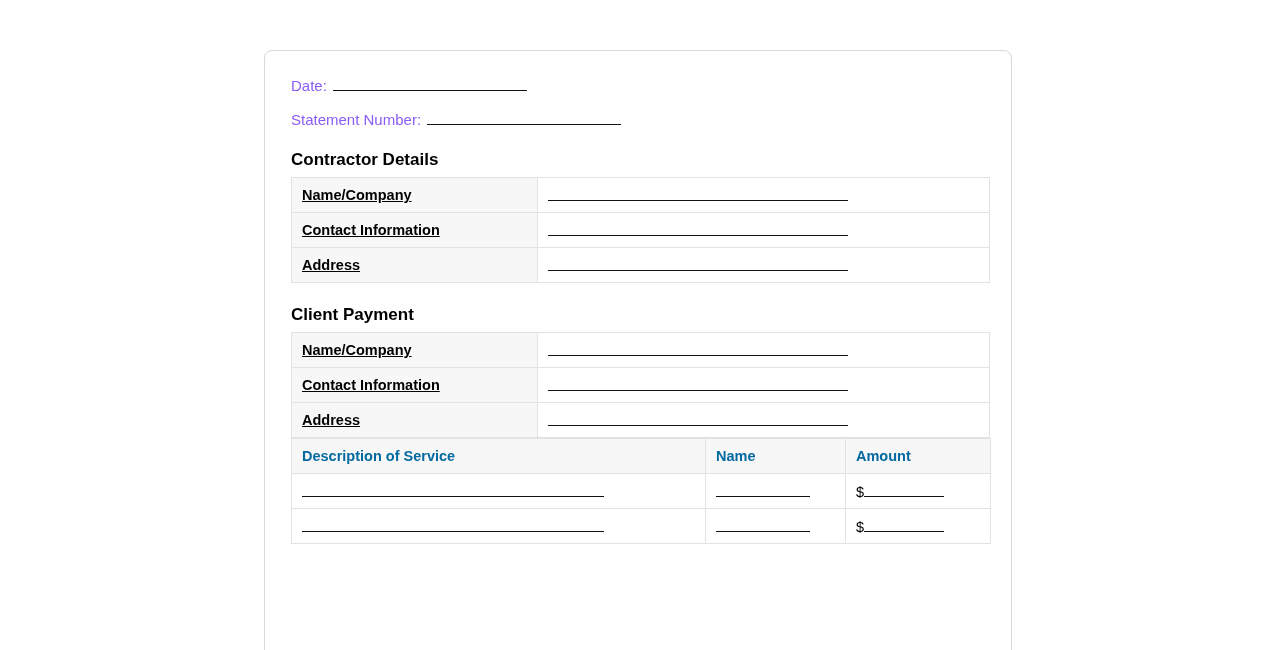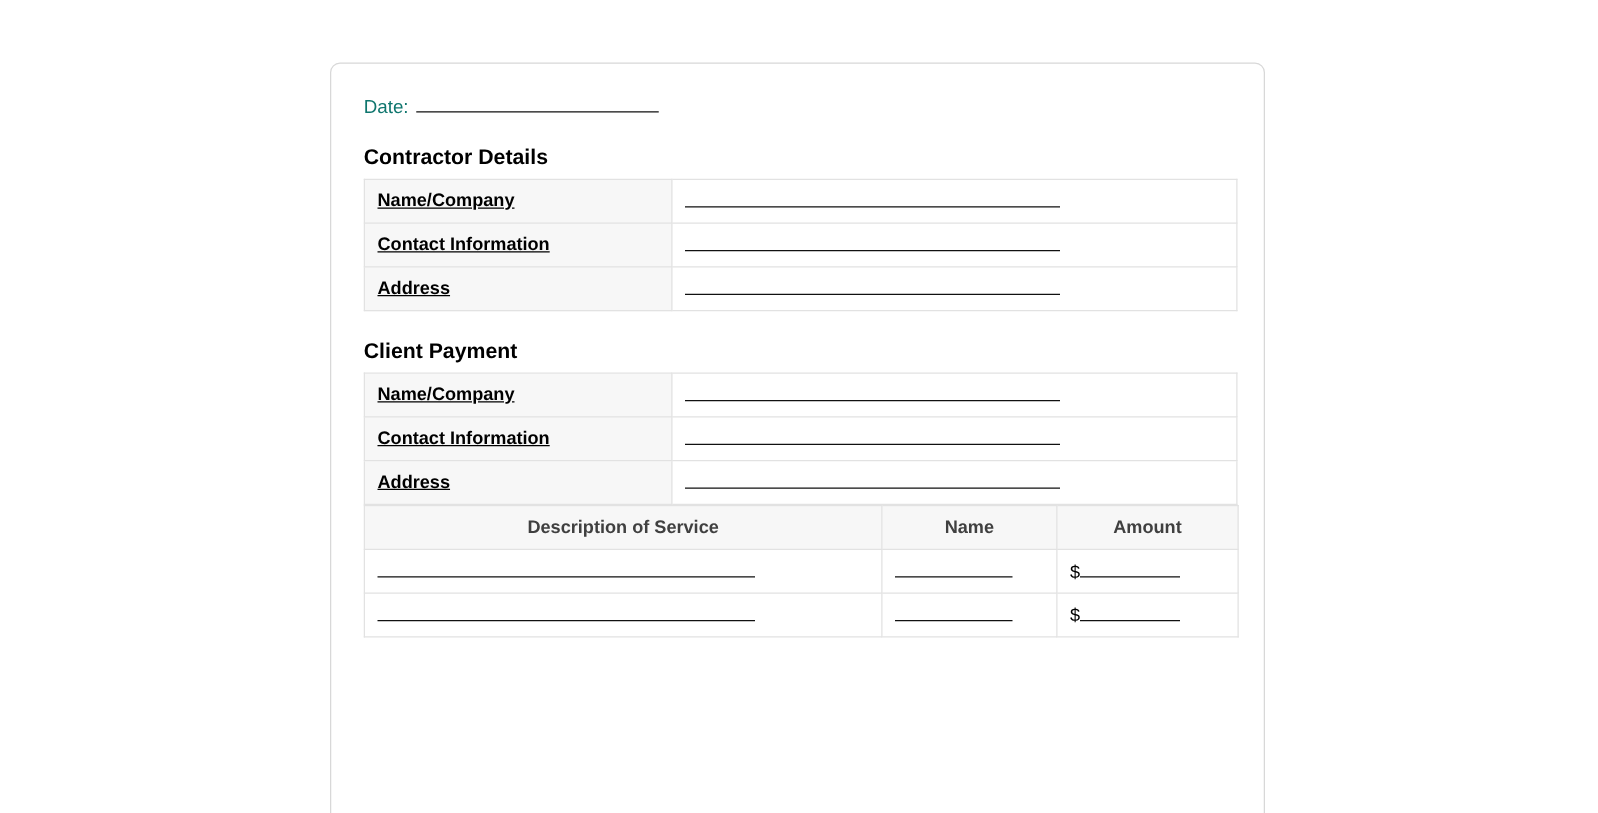--- a/index.html
+++ b/index.html
@@ -30,21 +30,21 @@
   .doc-title {
     text-align: center;
     font-size: 30px;
     font-weight: bold;
     color: #000000;
     margin: 22px 0 34px 0;
     letter-spacing: 0.2px;
   }
   .meta-line {
     font-size: 15px;
-    color: #0f766e;
+    color: #8b5cf6;
     margin: 0 0 17px 0;
     display: flex;
     align-items: baseline;
     gap: 6px;
   }
   .meta-label { white-space: nowrap; }
   .rule {
     display: inline-block;
     border-bottom: 1px solid #111111;
     height: 12px;
@@ -93,24 +93,24 @@
   table.summary {
     border-collapse: collapse;
     width: 699px;
     table-layout: fixed;
   }
   table.summary th {
     border: 1px solid #e2e2e2;
     background: #f7f7f7;
     font-size: 14.5px;
     font-weight: bold;
-    text-align: center;
+    text-align: left;
     height: 35px;
     padding: 0 10px;
-    color: #404040;
+    color: #0369a1;
     box-sizing: border-box;
   }
   table.summary td {
     border: 1px solid #e2e2e2;
     height: 35px;
     padding: 0 10px;
     font-size: 14.5px;
     vertical-align: middle;
     box-sizing: border-box;
     background: #ffffff;
@@ -128,20 +128,24 @@
 
 <div class="page">
   <div class="doc-inner">
 
 
     <div class="meta-line">
       <span class="meta-label">Date:</span>
       <span class="rule rule-date"></span>
     </div>
 
+    <div class="meta-line">
+      <span class="meta-label">Statement Number:</span>
+      <span class="rule rule-stmt"></span>
+    </div>
 
     <div class="section-title">Contractor Details</div>
     <table class="grid">
       <tbody>
         <tr>
           <td class="lbl">Name/Company</td>
           <td class="val"><span class="fill-line wide"></span></td>
         </tr>
         <tr>
           <td class="lbl">Contact Information</td>

